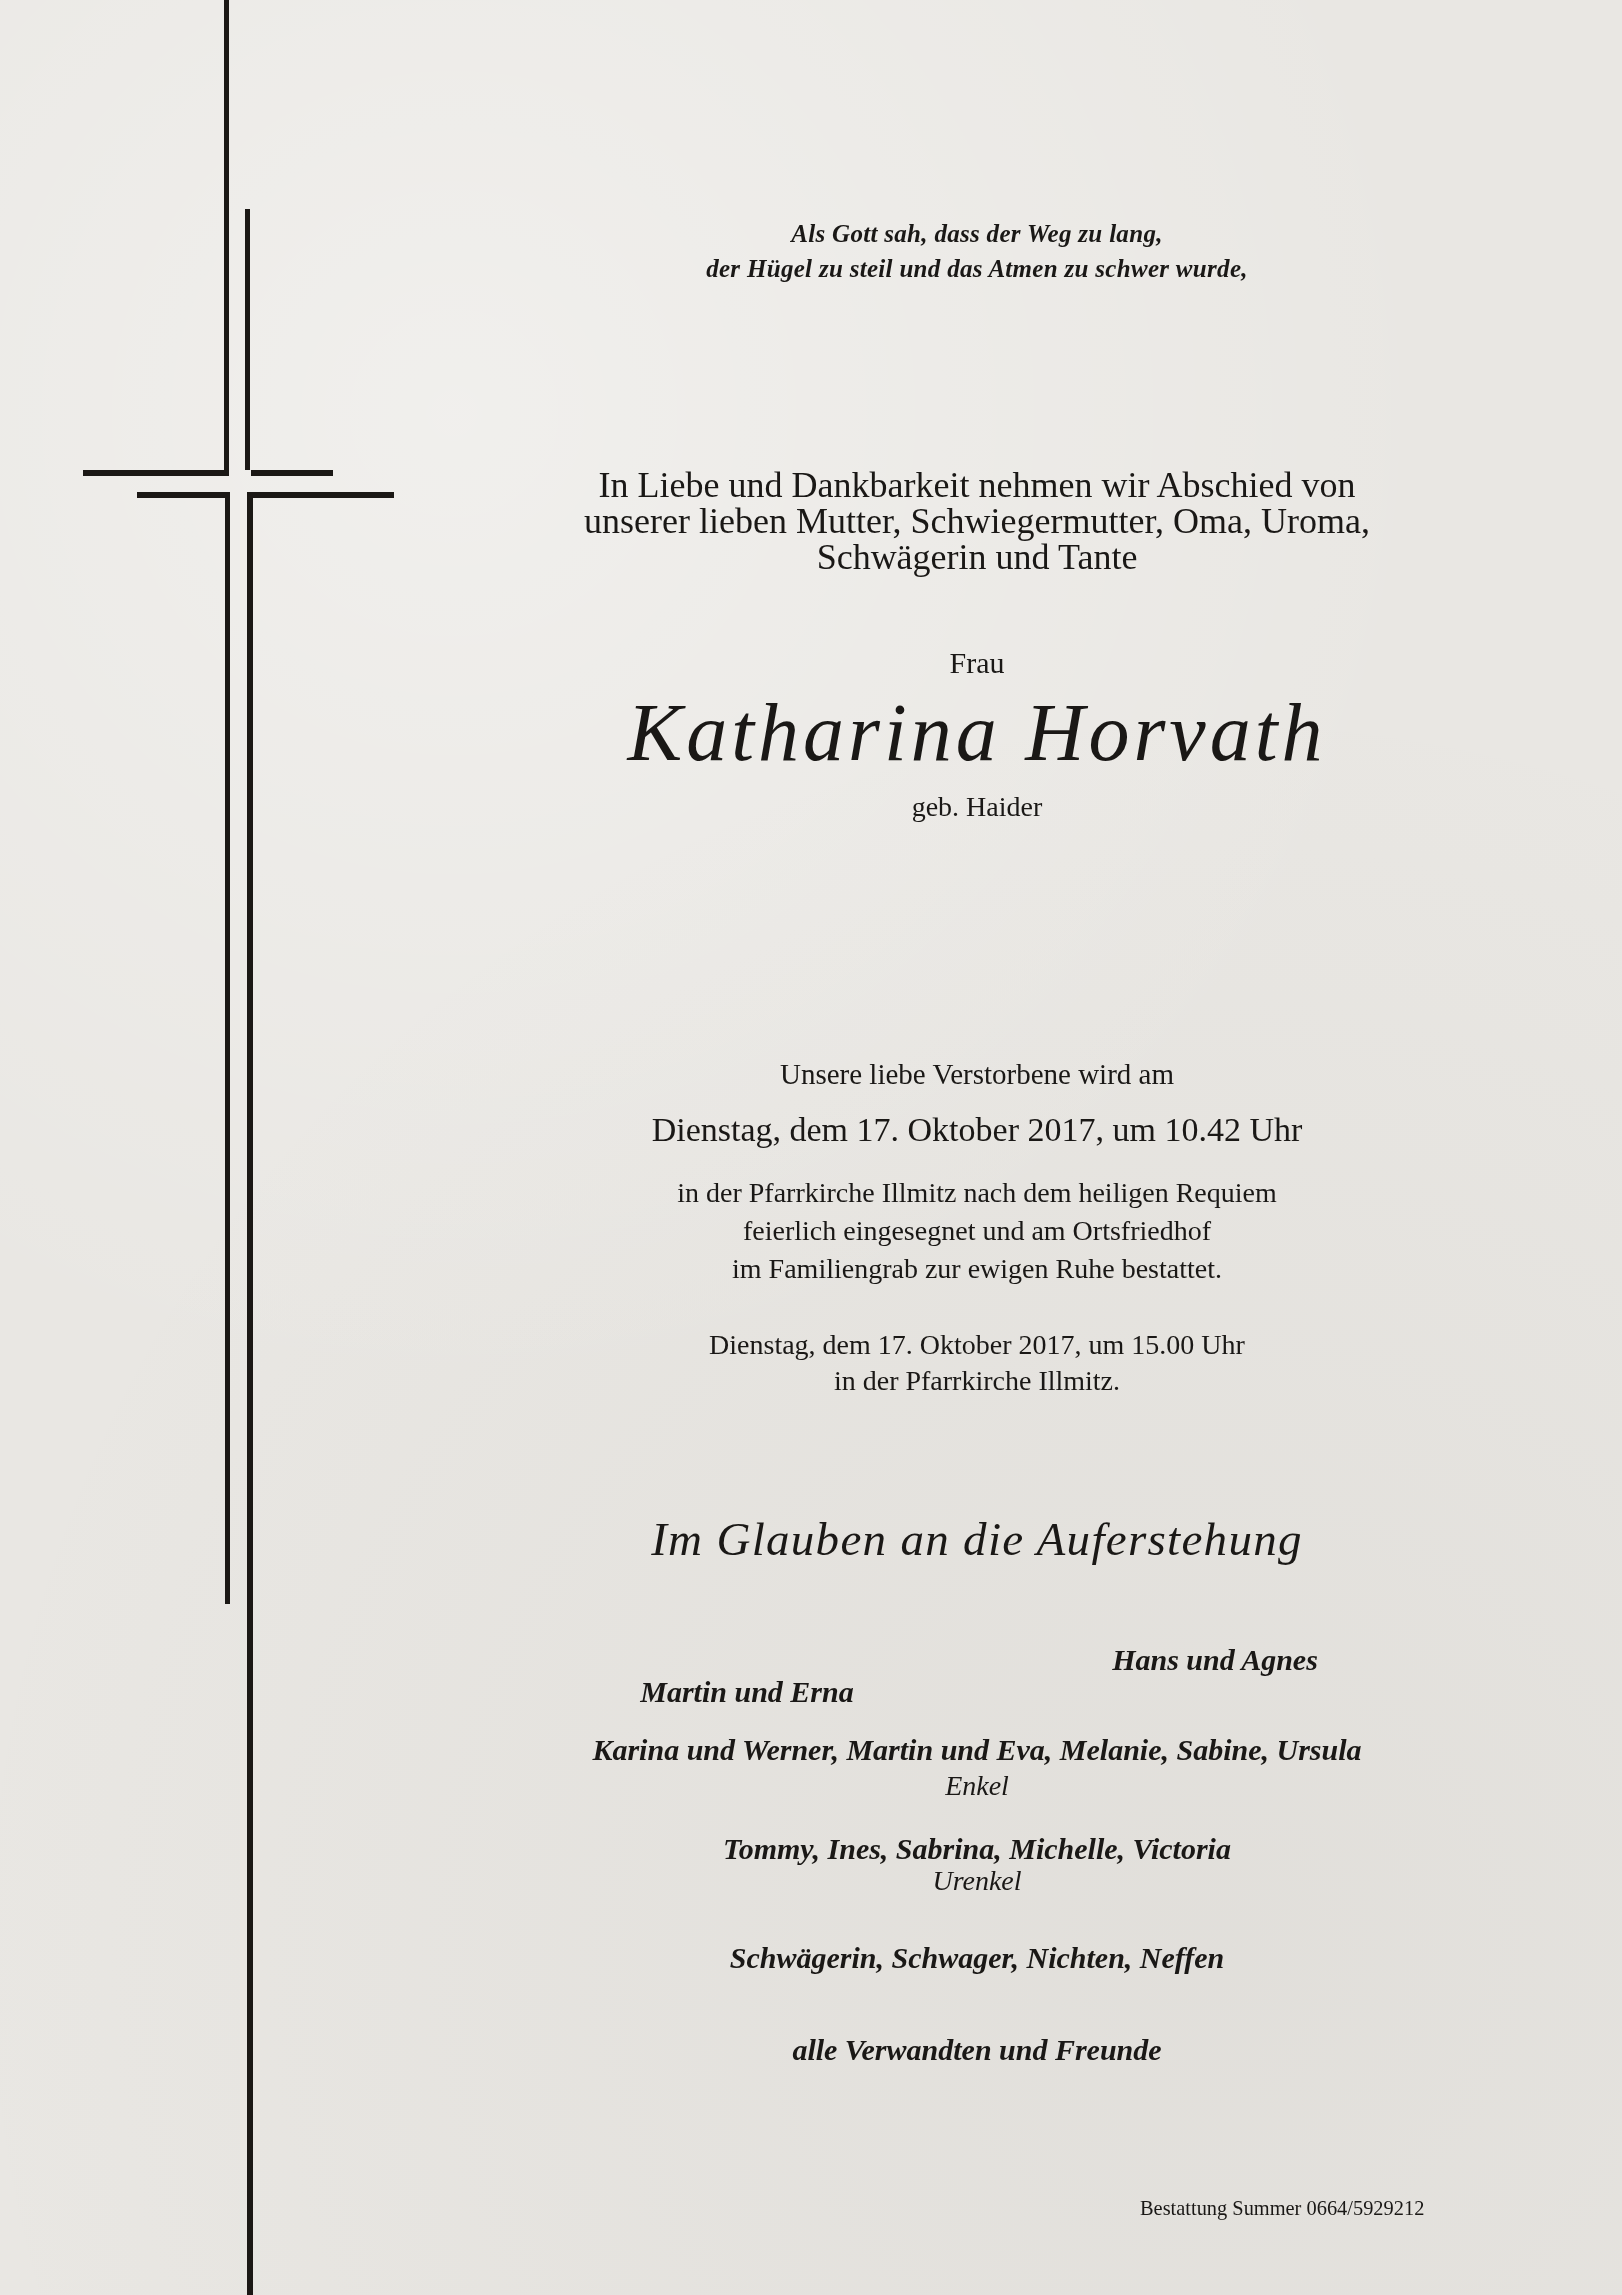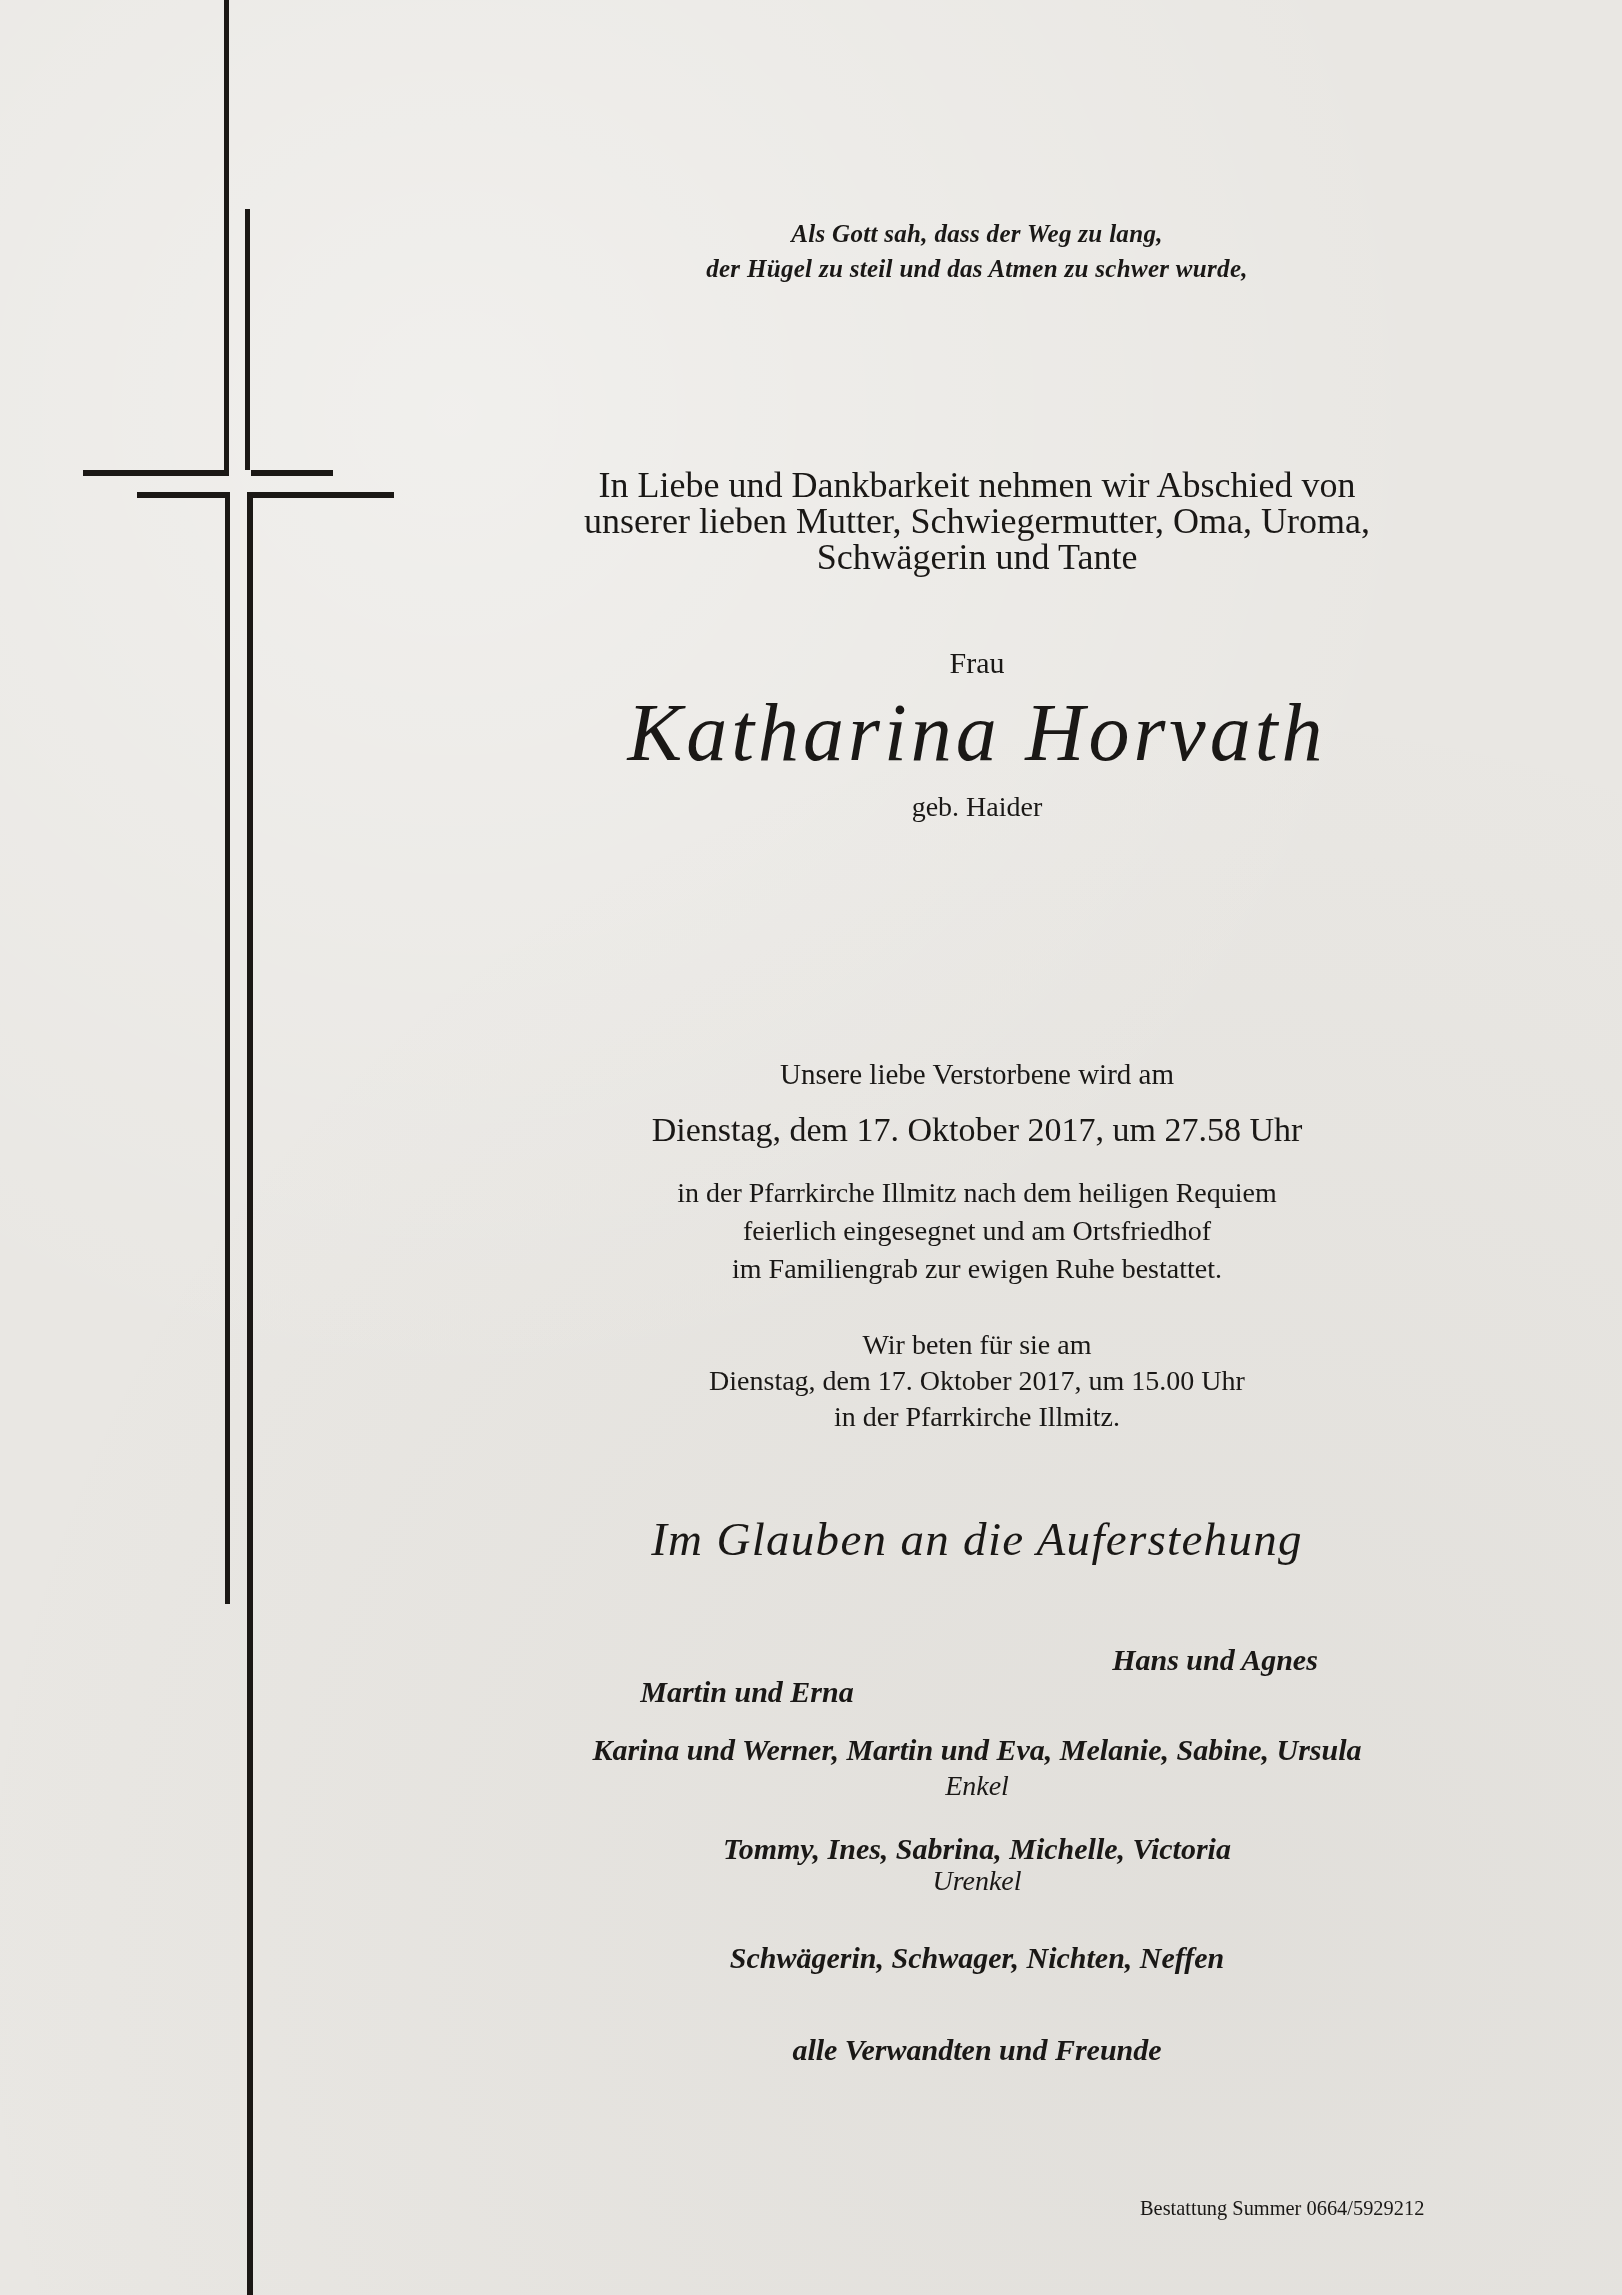--- a/index.html
+++ b/index.html
@@ -84,30 +84,29 @@
 
     <div class="blk frau">Frau</div>
 
     <div class="blk name">Katharina Horvath</div>
 
     <div class="blk geb">geb. Haider</div>
 
 
     <div class="blk funeral-intro">Unsere liebe Verstorbene wird am</div>
 
-    <div class="blk funeral-date">Dienstag, dem 17. Oktober 2017, um 27.58 Uhr</div>
+    <div class="blk funeral-date">Dienstag, dem 17. Oktober 2017, um 10.42 Uhr</div>
 
     <div class="blk church">
       <div>in der Pfarrkirche Illmitz nach dem heiligen Requiem</div>
       <div>feierlich eingesegnet und am Ortsfriedhof</div>
       <div>im Familiengrab zur ewigen Ruhe bestattet.</div>
     </div>
 
     <div class="blk prayer">
-      <div>Wir beten für sie am</div>
       <div>Dienstag, dem 17. Oktober 2017, um 15.00 Uhr</div>
       <div>in der Pfarrkirche Illmitz.</div>
     </div>
 
     <div class="blk faith">Im Glauben an die Auferstehung</div>
 
     <div class="blk children-row">
       <span class="pos pos-left">Martin und Erna</span>
       <span class="pos pos-right">Hans und Agnes</span>
     </div>

